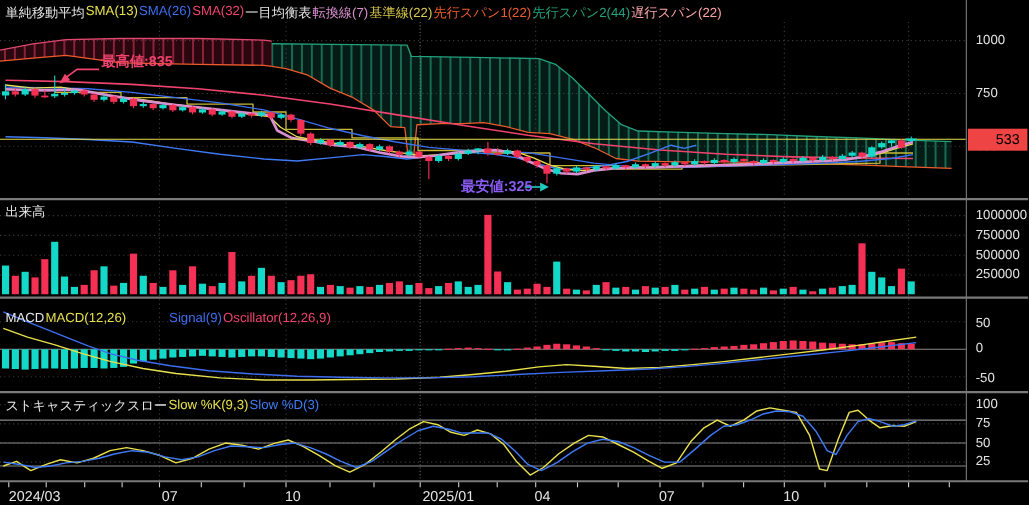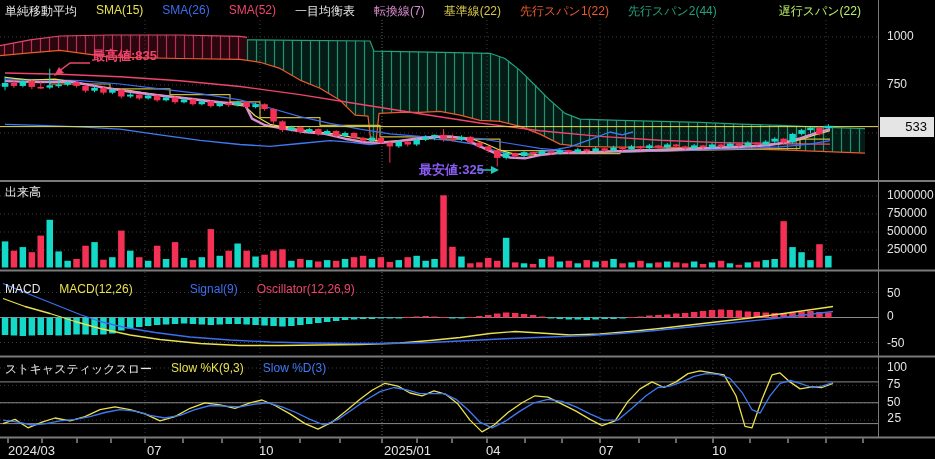--- a/index.html
+++ b/index.html
@@ -1,27 +1,27 @@
 <!DOCTYPE html>
 <html><head>
 <meta charset="utf-8">
 <style>
   html,body{margin:0;padding:0;background:#000;}
   #stage{position:relative;width:935px;height:459px;background:#000;overflow:hidden;
          font-family:"Liberation Sans","DejaVu Sans",sans-serif;}
   svg{position:absolute;left:0;top:0;}
-  .legend-row{position:absolute;display:flex;gap:19px;font-size:12px;white-space:nowrap;z-index:5;}
+  .legend-row{position:absolute;display:flex;gap:1px;font-size:12px;white-space:nowrap;z-index:5;}
   .legend-row span{display:inline-block;}
   #legend-top{left:5px;top:3px;}
   #vol-legend{left:5px;top:184px;}
   #macd-legend{left:5px;top:282px;}
   #stoch-legend{left:5px;top:361px;}
   .axlabel{position:absolute;color:#e4e4e4;font-size:12px;z-index:4;}
   .xlabel{position:absolute;color:#e4e4e4;font-size:13px;top:443px;z-index:4;}
-  #price-badge{position:absolute;left:880px;top:117px;width:54px;height:20px;background:#e5e5e5;
+  #price-badge{position:absolute;left:880px;top:117px;width:54px;height:20px;background:#ef4444;
     color:#000;font-size:13px;text-align:right;line-height:20px;padding-right:7px;box-sizing:border-box;z-index:6;}
   .annotation{position:absolute;font-size:13px;font-weight:bold;z-index:6;}
   #ann-high{left:92px;top:47px;color:#f0446e;}
   #ann-low{left:419px;top:161px;color:#8b5cf6;}
 </style>
 </head>
 <body>
 
 <div id="stage">
   <svg id="cv" width="935" height="459" viewBox="0 0 935 459">
@@ -478,29 +478,29 @@
       <line x1="788" y1="438.5" x2="788" y2="443" stroke="#cfcfcf" stroke-width="1"></line>
       <line x1="826" y1="438.5" x2="826" y2="443" stroke="#cfcfcf" stroke-width="1"></line>
       <line x1="863" y1="438.5" x2="863" y2="443" stroke="#cfcfcf" stroke-width="1"></line>
       <polyline points="90,63 70,63 58,72" fill="none" stroke="#f0446e" stroke-width="1.5"></polyline>
       <polygon points="54,76 64,73 59,67" fill="#f0446e"></polygon>
       <line x1="477" y1="170" x2="491" y2="170" stroke="#1fc9bd" stroke-width="1.5"></line>
       <polygon points="499,170 491,166 491,174" fill="#1fc9bd"></polygon>
     </svg>
   <div id="legend-top" class="legend-row">
       <span style="color: rgb(232, 232, 232);">単純移動平均</span>
-      <span style="color: rgb(232, 224, 77);">SMA(15)</span>
+      <span style="color: rgb(232, 224, 77);">SMA(13)</span>
       <span style="color: rgb(61, 110, 240);">SMA(26)</span>
-      <span style="color: rgb(240, 68, 110);">SMA(52)</span>
+      <span style="color: rgb(240, 68, 110);">SMA(32)</span>
       <span style="color: rgb(232, 232, 232);">一目均衡表</span>
       <span style="color: rgb(217, 143, 208);">転換線(7)</span>
       <span style="color: rgb(216, 200, 74);">基準線(22)</span>
       <span style="color: rgb(234, 91, 45);">先行スパン1(22)</span>
       <span style="color: rgb(35, 160, 124);">先行スパン2(44)</span>
-      <span style="color: #bef264; margin-left: 43px;">遅行スパン(22)</span>
+      <span style="color: #fca5a5;">遅行スパン(22)</span>
     </div>
   <div id="vol-legend" class="legend-row">
     <span style="color:#e8e8e8">出来高</span>
   </div>
   <div id="macd-legend" class="legend-row">
       <span style="color: rgb(232, 232, 232);">MACD</span>
       <span style="color: rgb(232, 224, 77);">MACD(12,26)</span>
       <span style="color: rgb(61, 110, 240); margin-left: 38px;">Signal(9)</span>
       <span style="color: rgb(240, 68, 110);">Oscillator(12,26,9)</span>
     </div>
@@ -516,21 +516,21 @@
       <div class="axlabel" style="left: 887px; top: 188px;">1000000</div>
       <div class="axlabel" style="left: 887px; top: 206px;">750000</div>
       <div class="axlabel" style="left: 887px; top: 224px;">500000</div>
       <div class="axlabel" style="left: 887px; top: 242px;">250000</div>
       <div class="axlabel" style="left: 887px; top: 286px;">50</div>
       <div class="axlabel" style="left: 887px; top: 309px;">0</div>
       <div class="axlabel" style="left: 887px; top: 336px;">-50</div>
       <div class="axlabel" style="left: 887px; top: 360px;">100</div>
       <div class="axlabel" style="left: 887px; top: 377px;">75</div>
       <div class="axlabel" style="left: 887px; top: 395px;">50</div>
-      <div class="axlabel" style="left: 887px; top: 412px; font-family: Liberation Mono, monospace;">25</div>
+      <div class="axlabel" style="left: 887px; top: 412px;">25</div>
     </div>
   <div id="x-axis">
       <div class="xlabel" style="left: 8px;">2024/03</div>
       <div class="xlabel" style="left: 147px;">07</div>
       <div class="xlabel" style="left: 259px;">10</div>
       <div class="xlabel" style="left: 384px;">2025/01</div>
       <div class="xlabel" style="left: 486px;">04</div>
       <div class="xlabel" style="left: 599px;">07</div>
       <div class="xlabel" style="left: 712px;">10</div>
     </div>

